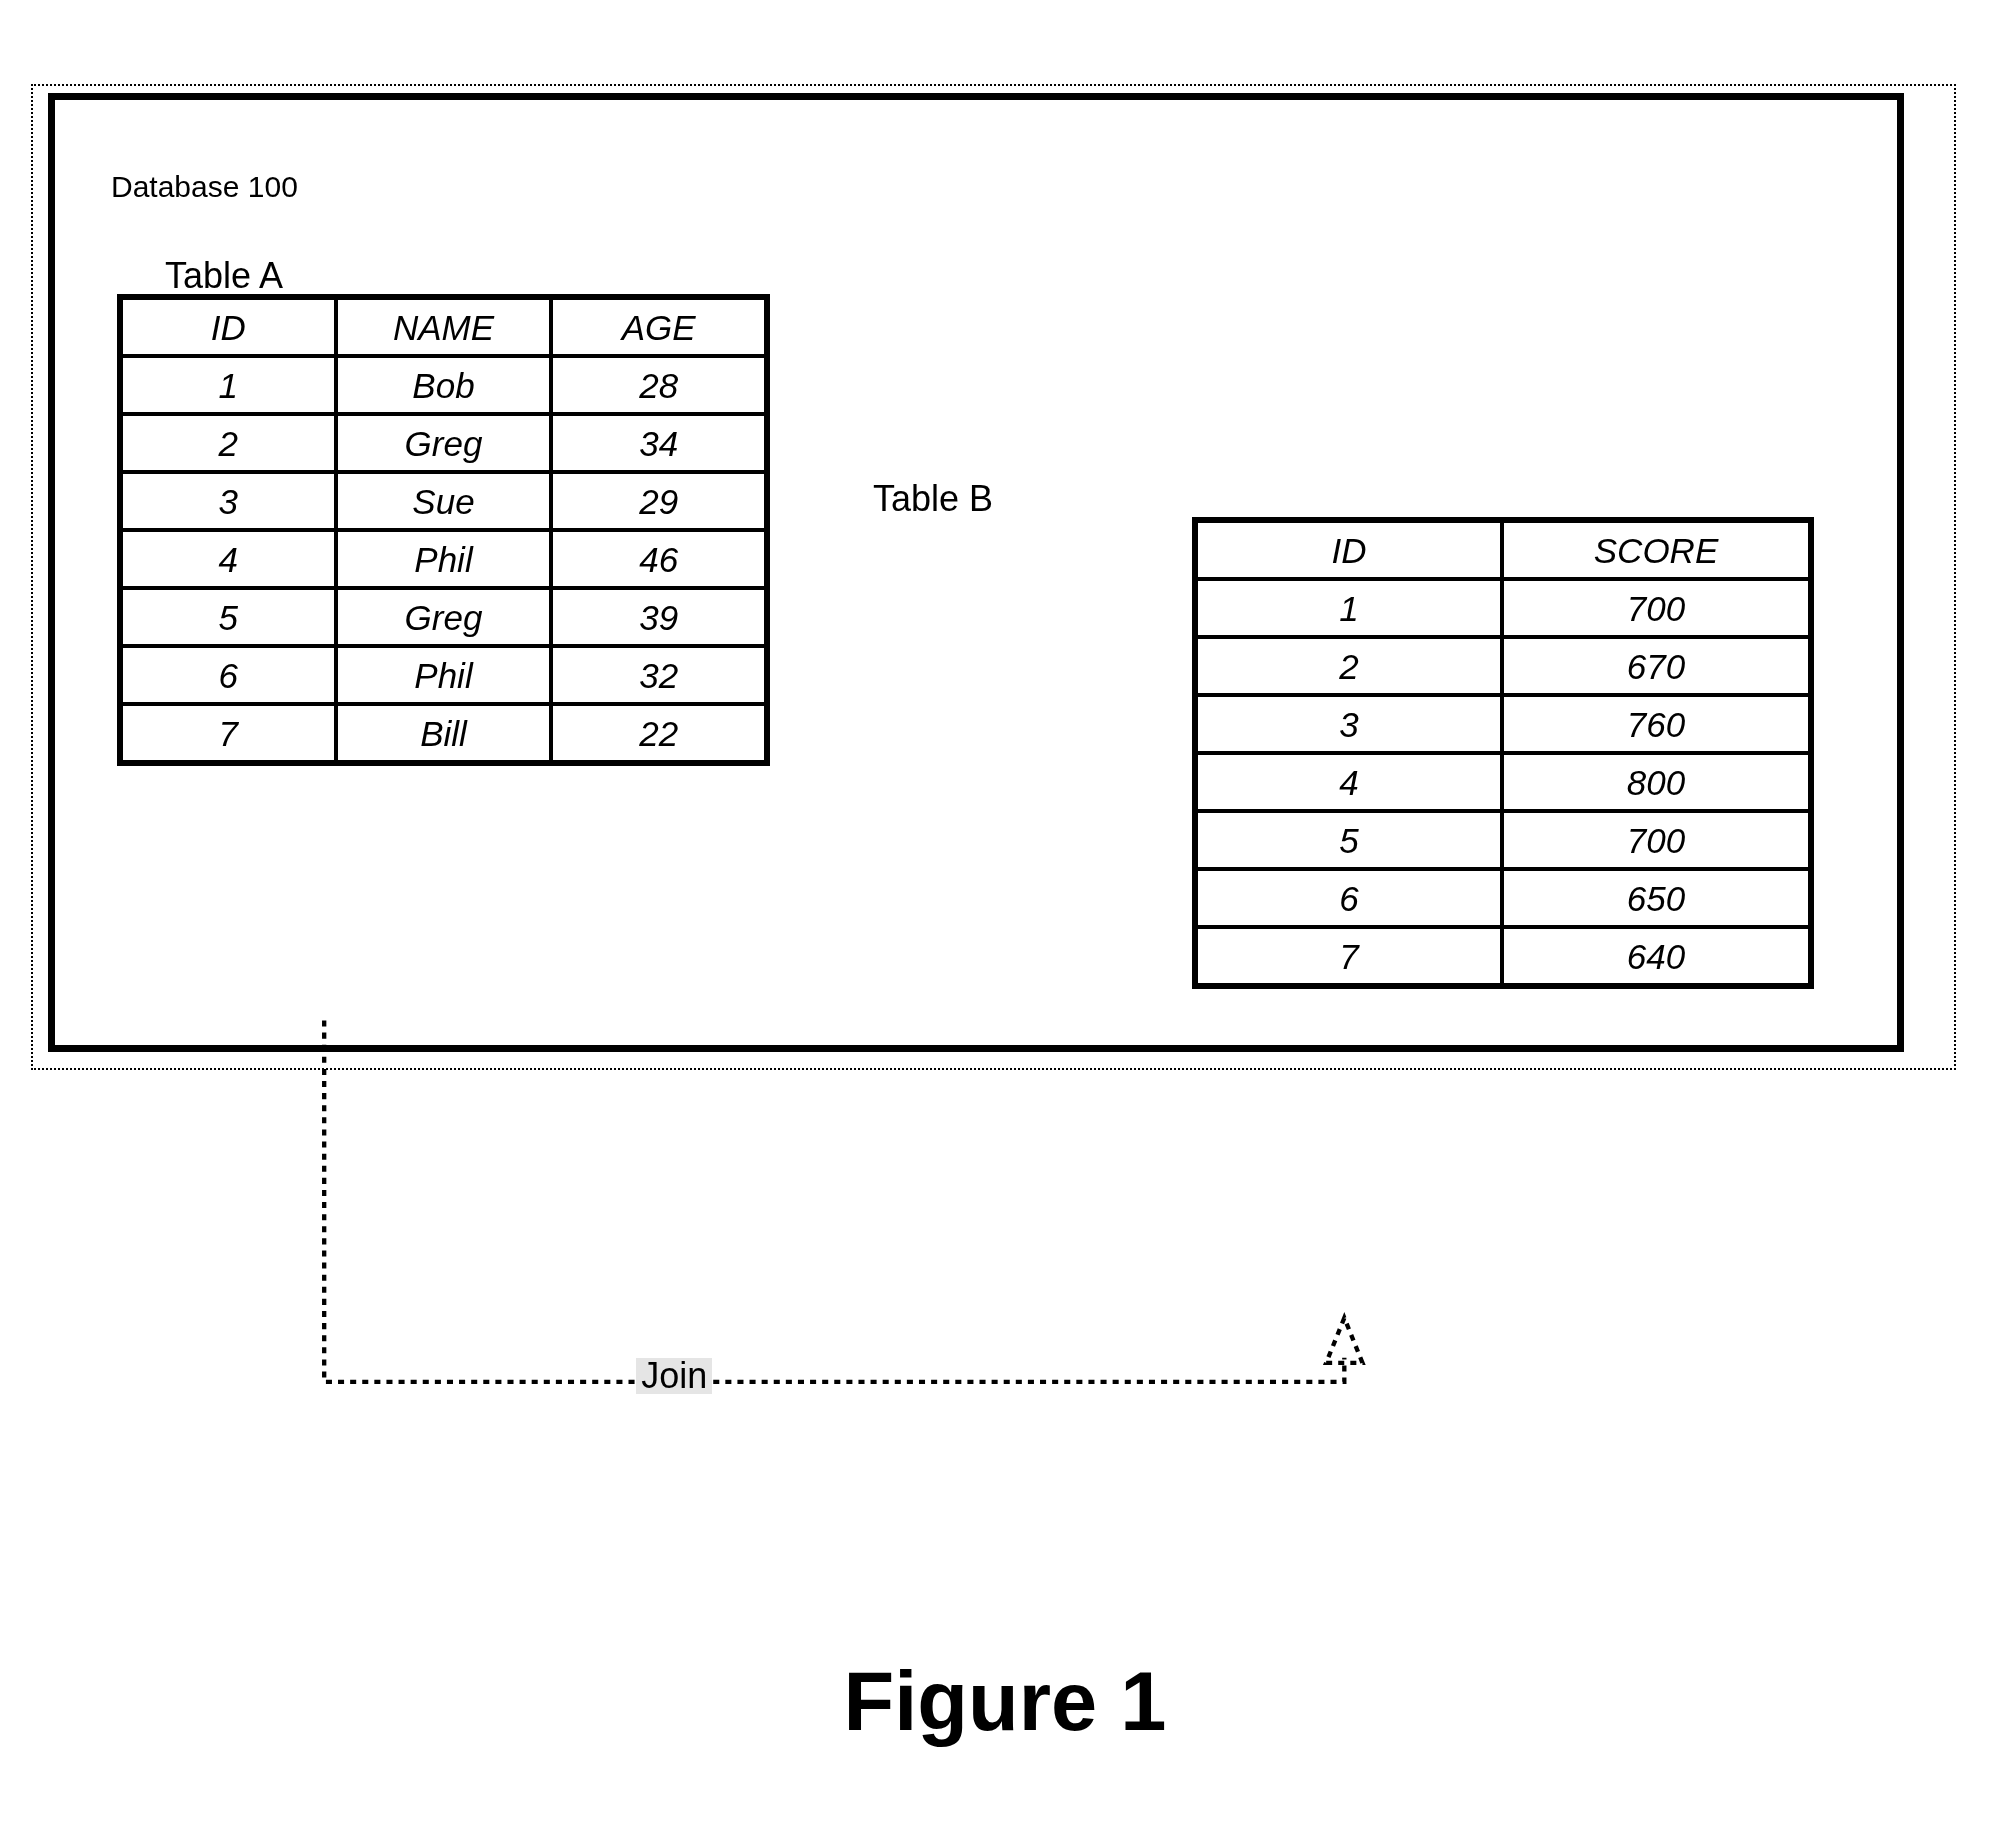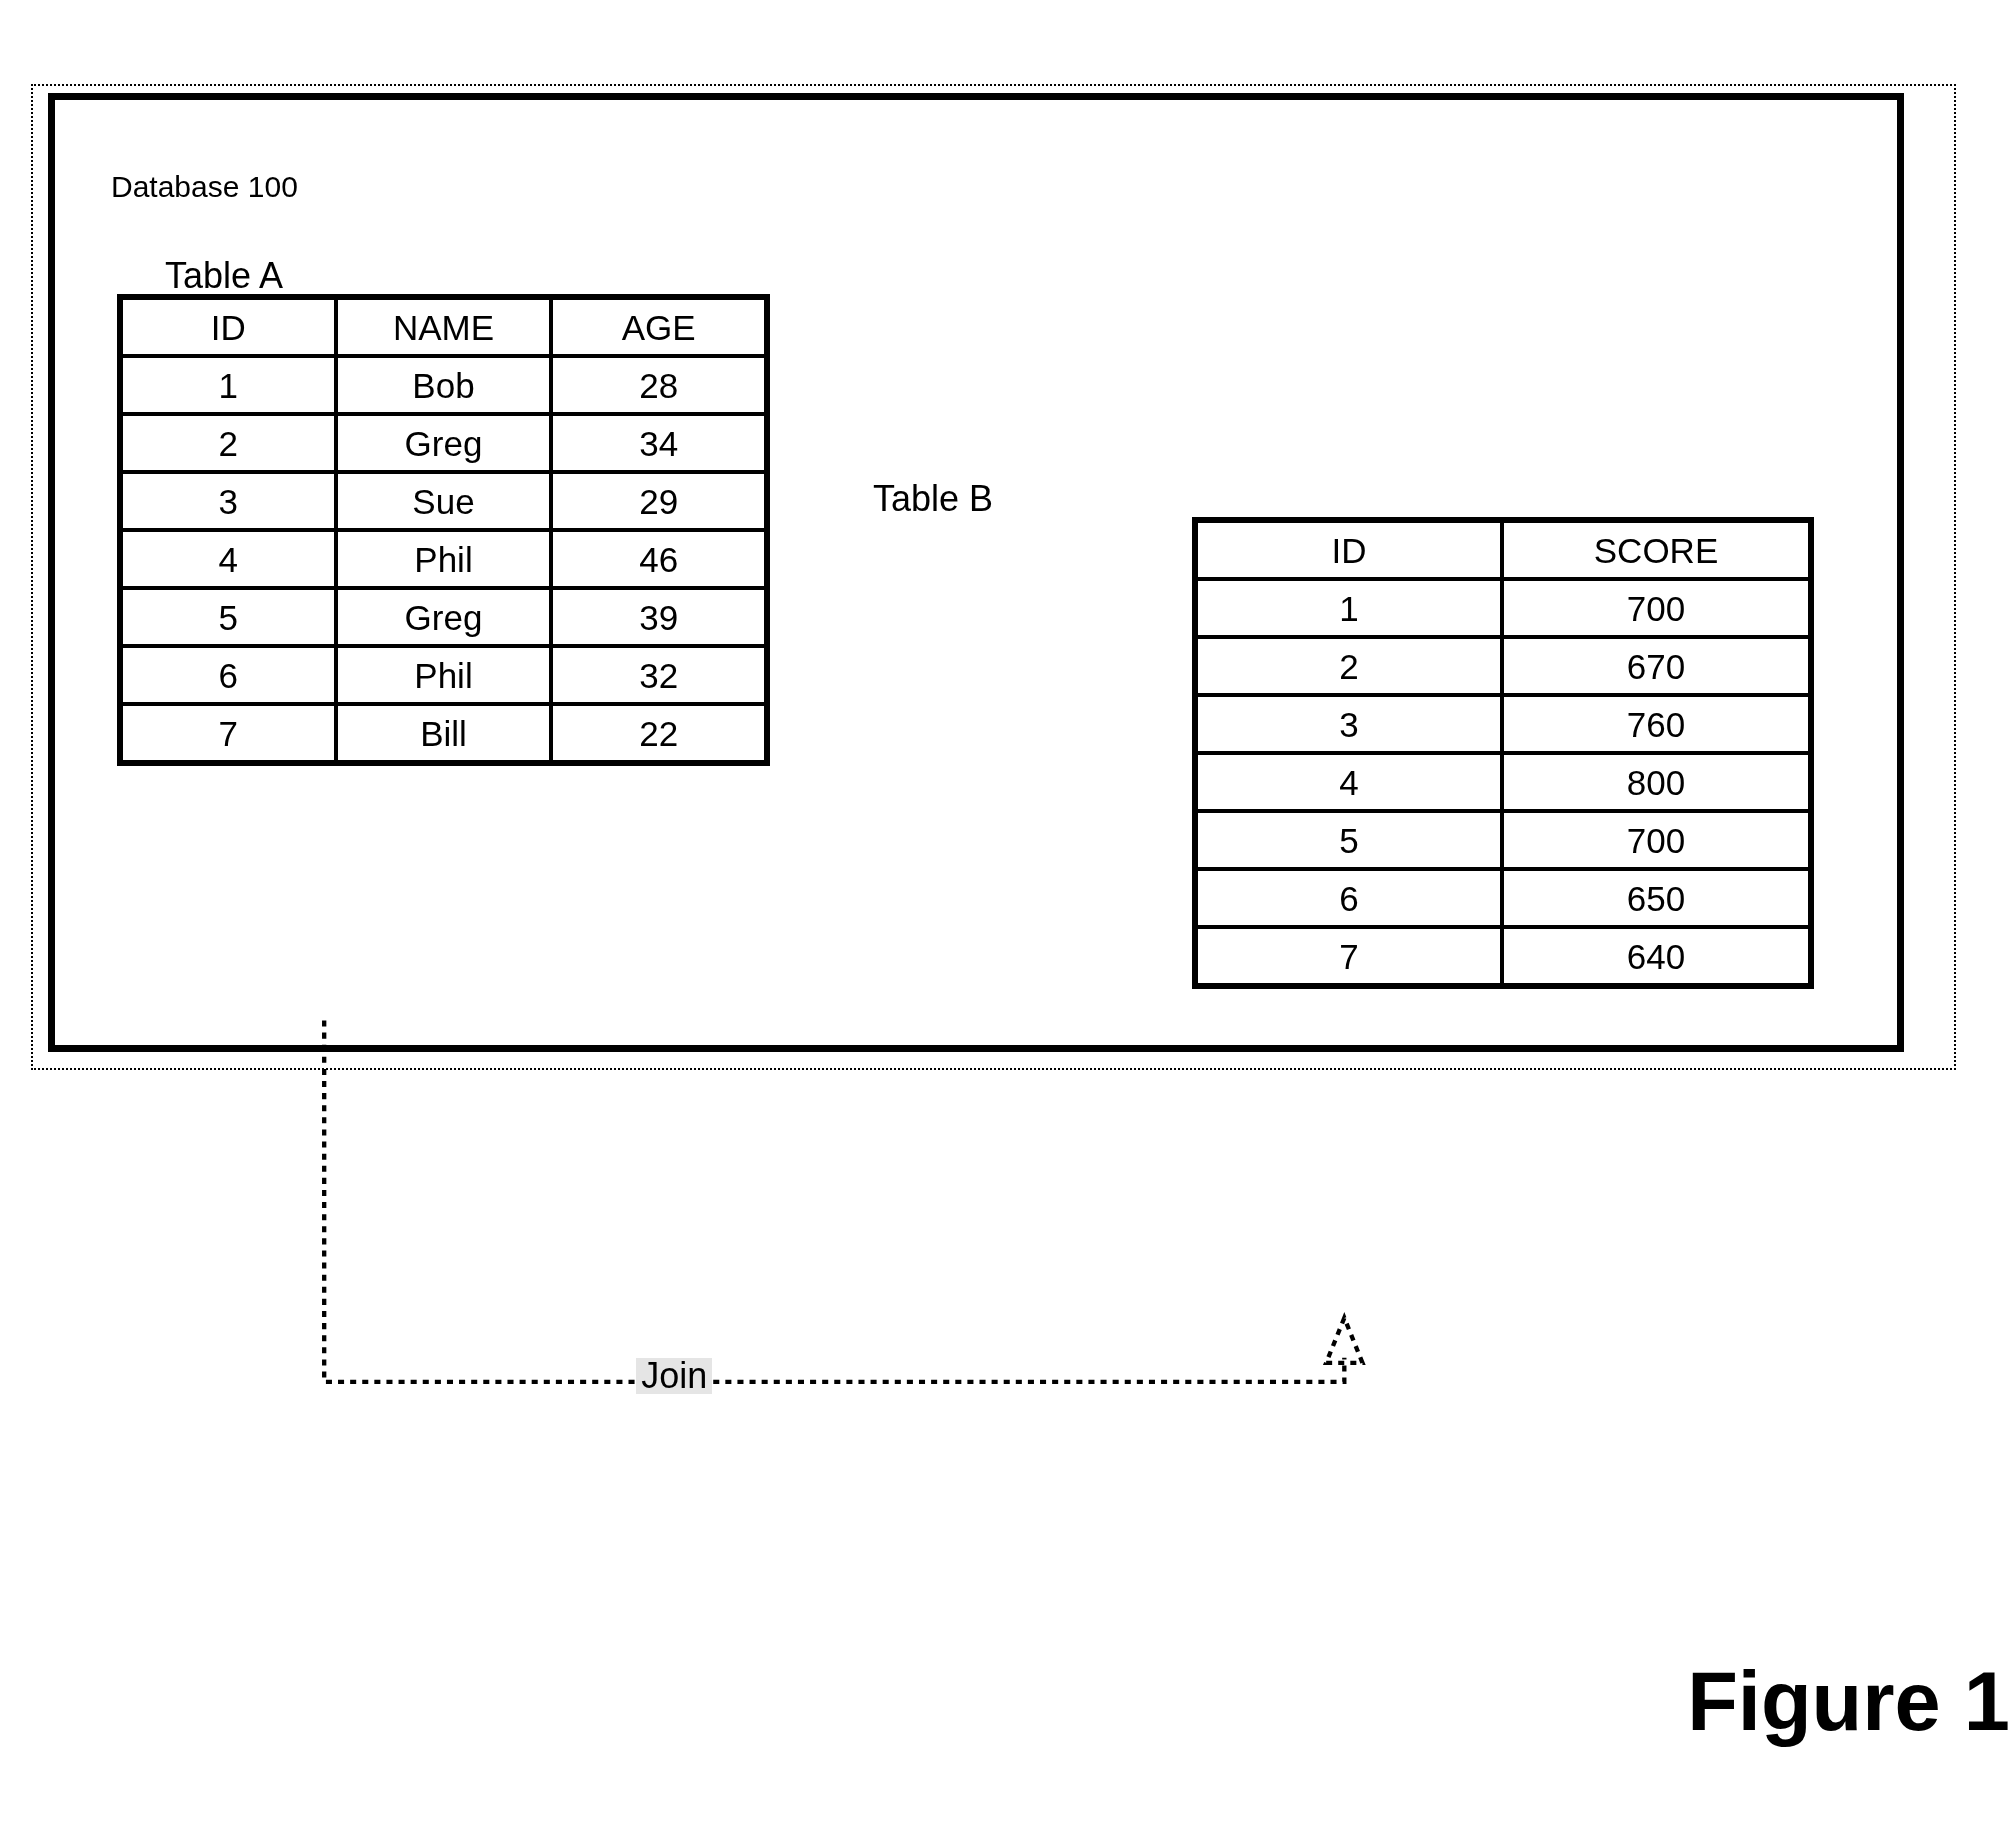--- a/index.html
+++ b/index.html
@@ -68,20 +68,21 @@
     table-layout: fixed;
   }
   .data-table td {
     border: 4.3px solid #000;
     text-align: center;
     font-size: 35px;
     line-height: 1;
     padding: 0;
     height: 54px;
     white-space: nowrap;
+    font-style: italic;
   }
 
   #table-a { left: 117px; top: 294px; width: 653px; }
   #table-a .col-id    { width: 201px; }
   #table-a .col-name  { width: 201px; }
   #table-a .col-age   { width: 201px; }
 
   #table-b { left: 1192px; top: 517px; width: 616px; }
   #table-b .col-id    { width: 307px; }
   #table-b .col-score { width: 309px; }
@@ -105,21 +106,21 @@
     padding: 0 5.2px;
     white-space: nowrap;
   }
 
   
   #figure-caption {
     position: absolute;
     left: 0;
     top: 1660px;
     width: 2010px;
-    text-align: right;
+    text-align: center;
     font-size: 83px;
     font-weight: bold;
     line-height: 1;
   }
 </style>
 </head>
 <body>
 
 <div id="dotted-frame"></div>
 

